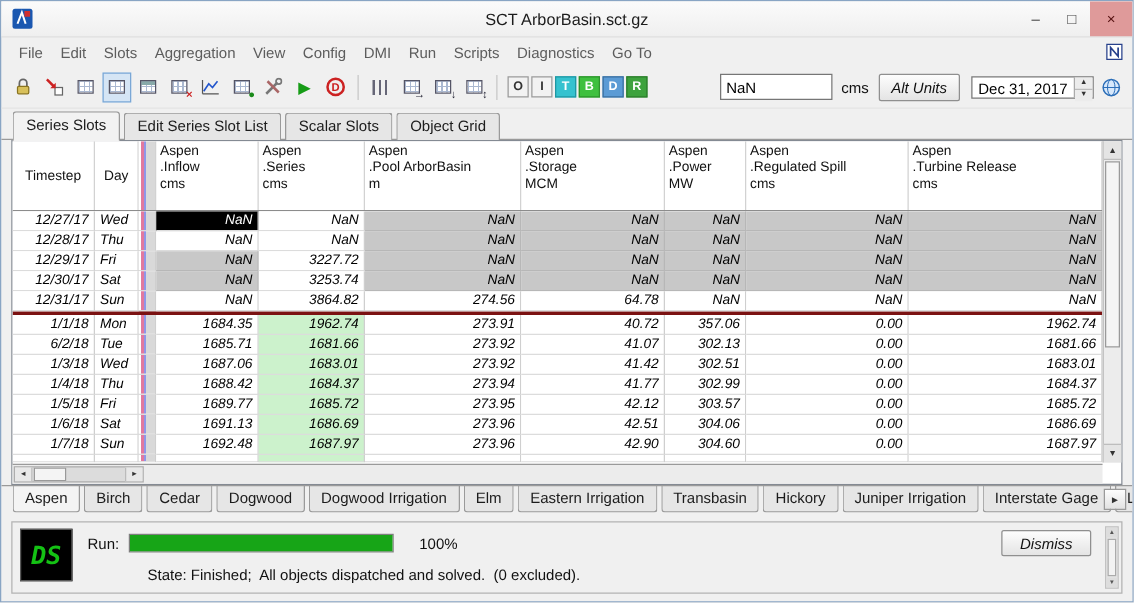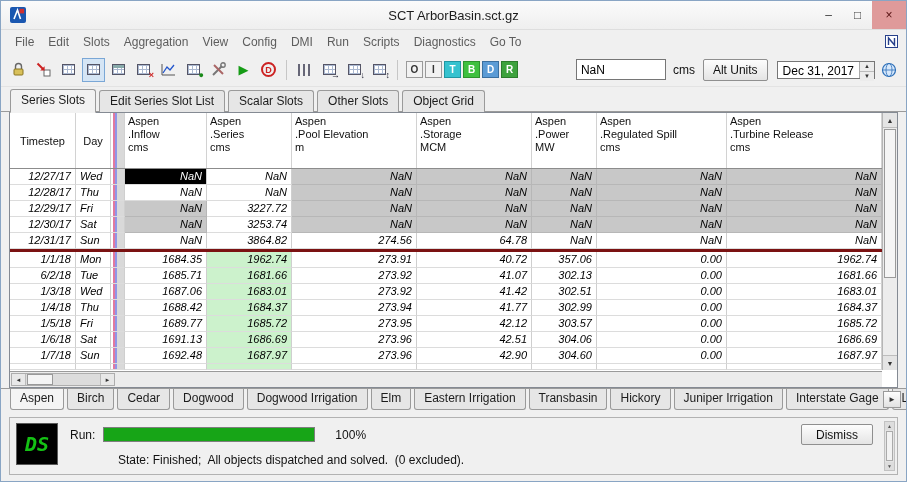--- a/index.html
+++ b/index.html
@@ -42,21 +42,21 @@
   .flag { width:17px; height:17px; font-size:10px; font-weight:bold; display:flex; align-items:center;
           justify-content:center; border:1px solid #9a9a9a; background:#f2f2f2; color:#333; }
   .flag.t { background:#35c2cf; border-color:#1f96a2; color:#fff; }
   .flag.b { background:#3fc03f; border-color:#2d932d; color:#fff; }
   .flag.d { background:#5b9bd5; border-color:#3a6f9f; color:#fff; }
   .flag.r { background:#3da23d; border-color:#2c7c2c; color:#fff; }
   .val-input { width:90px; height:21px; border:1px solid #767676; font-size:12px; padding:0 4px;
                margin-left:auto; font-family:"Liberation Sans",sans-serif; }
   .unit-label { font-size:12px; margin:0 6px 0 5px; color:#111; }
   .btn { height:22px; border:1px solid #8f8f8f; background:linear-gradient(#fdfdfd,#e4e4e4);
-         font-size:12px; padding:0 9px; border-radius:2px; color:#111; font-family:"Liberation Sans",sans-serif; }
+         font-size:12px; padding:0 9px; border-radius:2px; color:#111; font-family:"Liberation Sans",sans-serif;font-style:italic; }
   .datebox { display:flex; align-items:stretch; border:1px solid #767676; background:#fff; height:18px; margin-left:7px; }
   .dtext { padding:2px 5px 0; font-size:12px; white-space:nowrap; }
   .spin { display:flex; flex-direction:column; width:15px; border-left:1px solid #aaa; }
   .spin span { flex:1; font-size:6px; line-height:9px; text-align:center; color:#333; background:#ececec; }
   .spin span:first-child { border-bottom:1px solid #bbb; }
 
   
   .tabrow { height:25px; flex:0 0 25px; display:flex; align-items:flex-end; padding:0 9px; position:relative; }
   .tabrow:after { content:""; position:absolute; left:0; right:0; bottom:0; height:1px; background:#9a9a9a; }
   .tab { font-size:12px; padding:3px 10px 4px; border:1px solid #9a9a9a; border-bottom:none; background:#e6e6e6;
@@ -272,21 +272,20 @@
           <ellipse cx="8" cy="8" rx="3" ry="6.5" fill="none" stroke="#2d6fb8" stroke-width=".8"></ellipse>
           <line x1="1.5" y1="8" x2="14.5" y2="8" stroke="#2d6fb8" stroke-width=".8"></line>
         </svg>
     </button>
   </div>
 
   <div class="tabrow" id="top-tabs">
       <div class="tab active">Series Slots</div>
       <div class="tab">Edit Series Slot List</div>
       <div class="tab">Scalar Slots</div>
-      <div class="tab">Other Slots</div>
       <div class="tab">Object Grid</div>
     </div>
 
   <div class="table-wrap">
     <div class="tc">
       <div class="thead grid" id="thead">
           <div class="hcorner">Timestep</div>
           <div class="hcorner">Day</div>
           <div class="hstrip striped"></div>
           <div class="hcell">
@@ -294,21 +293,21 @@
             <div>.Inflow</div>
             <div>cms</div>
           </div>
           <div class="hcell">
             <div>Aspen</div>
             <div>.Series</div>
             <div>cms</div>
           </div>
           <div class="hcell">
             <div>Aspen</div>
-            <div>.Pool Elevation</div>
+            <div>.Pool ArborBasin</div>
             <div>m</div>
           </div>
           <div class="hcell">
             <div>Aspen</div>
             <div>.Storage</div>
             <div>MCM</div>
           </div>
           <div class="hcell">
             <div>Aspen</div>
             <div>.Power</div>

